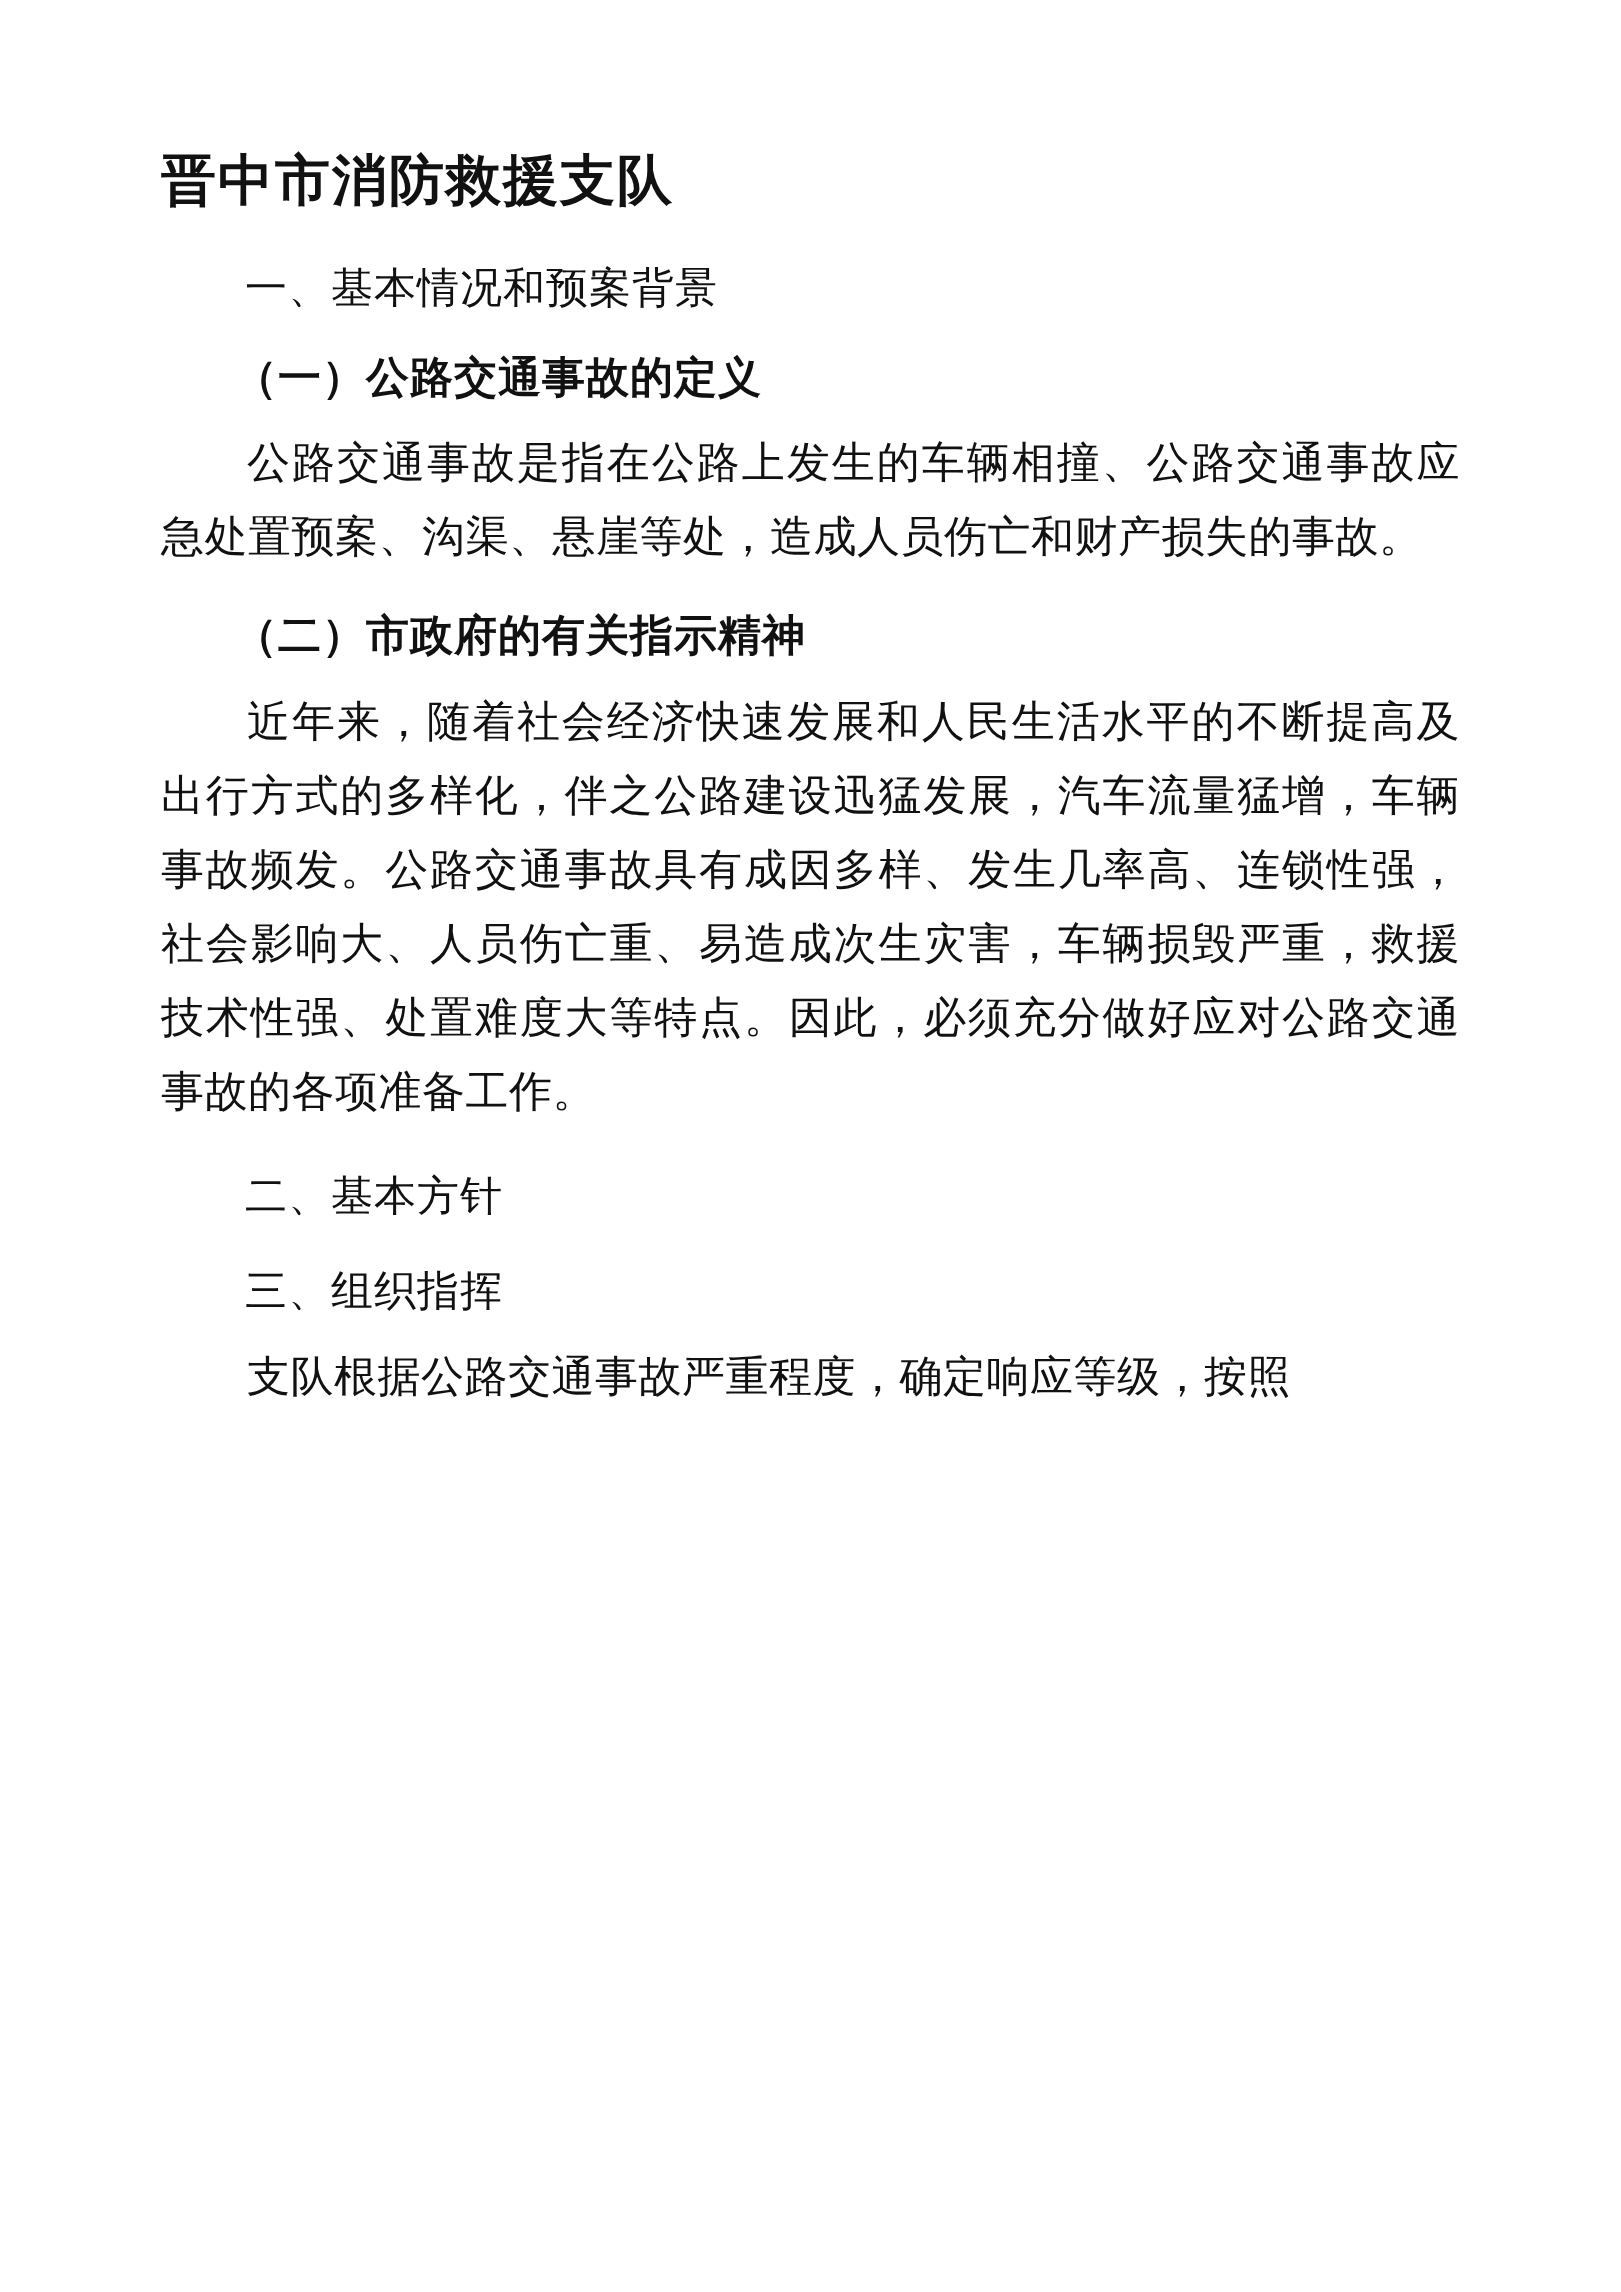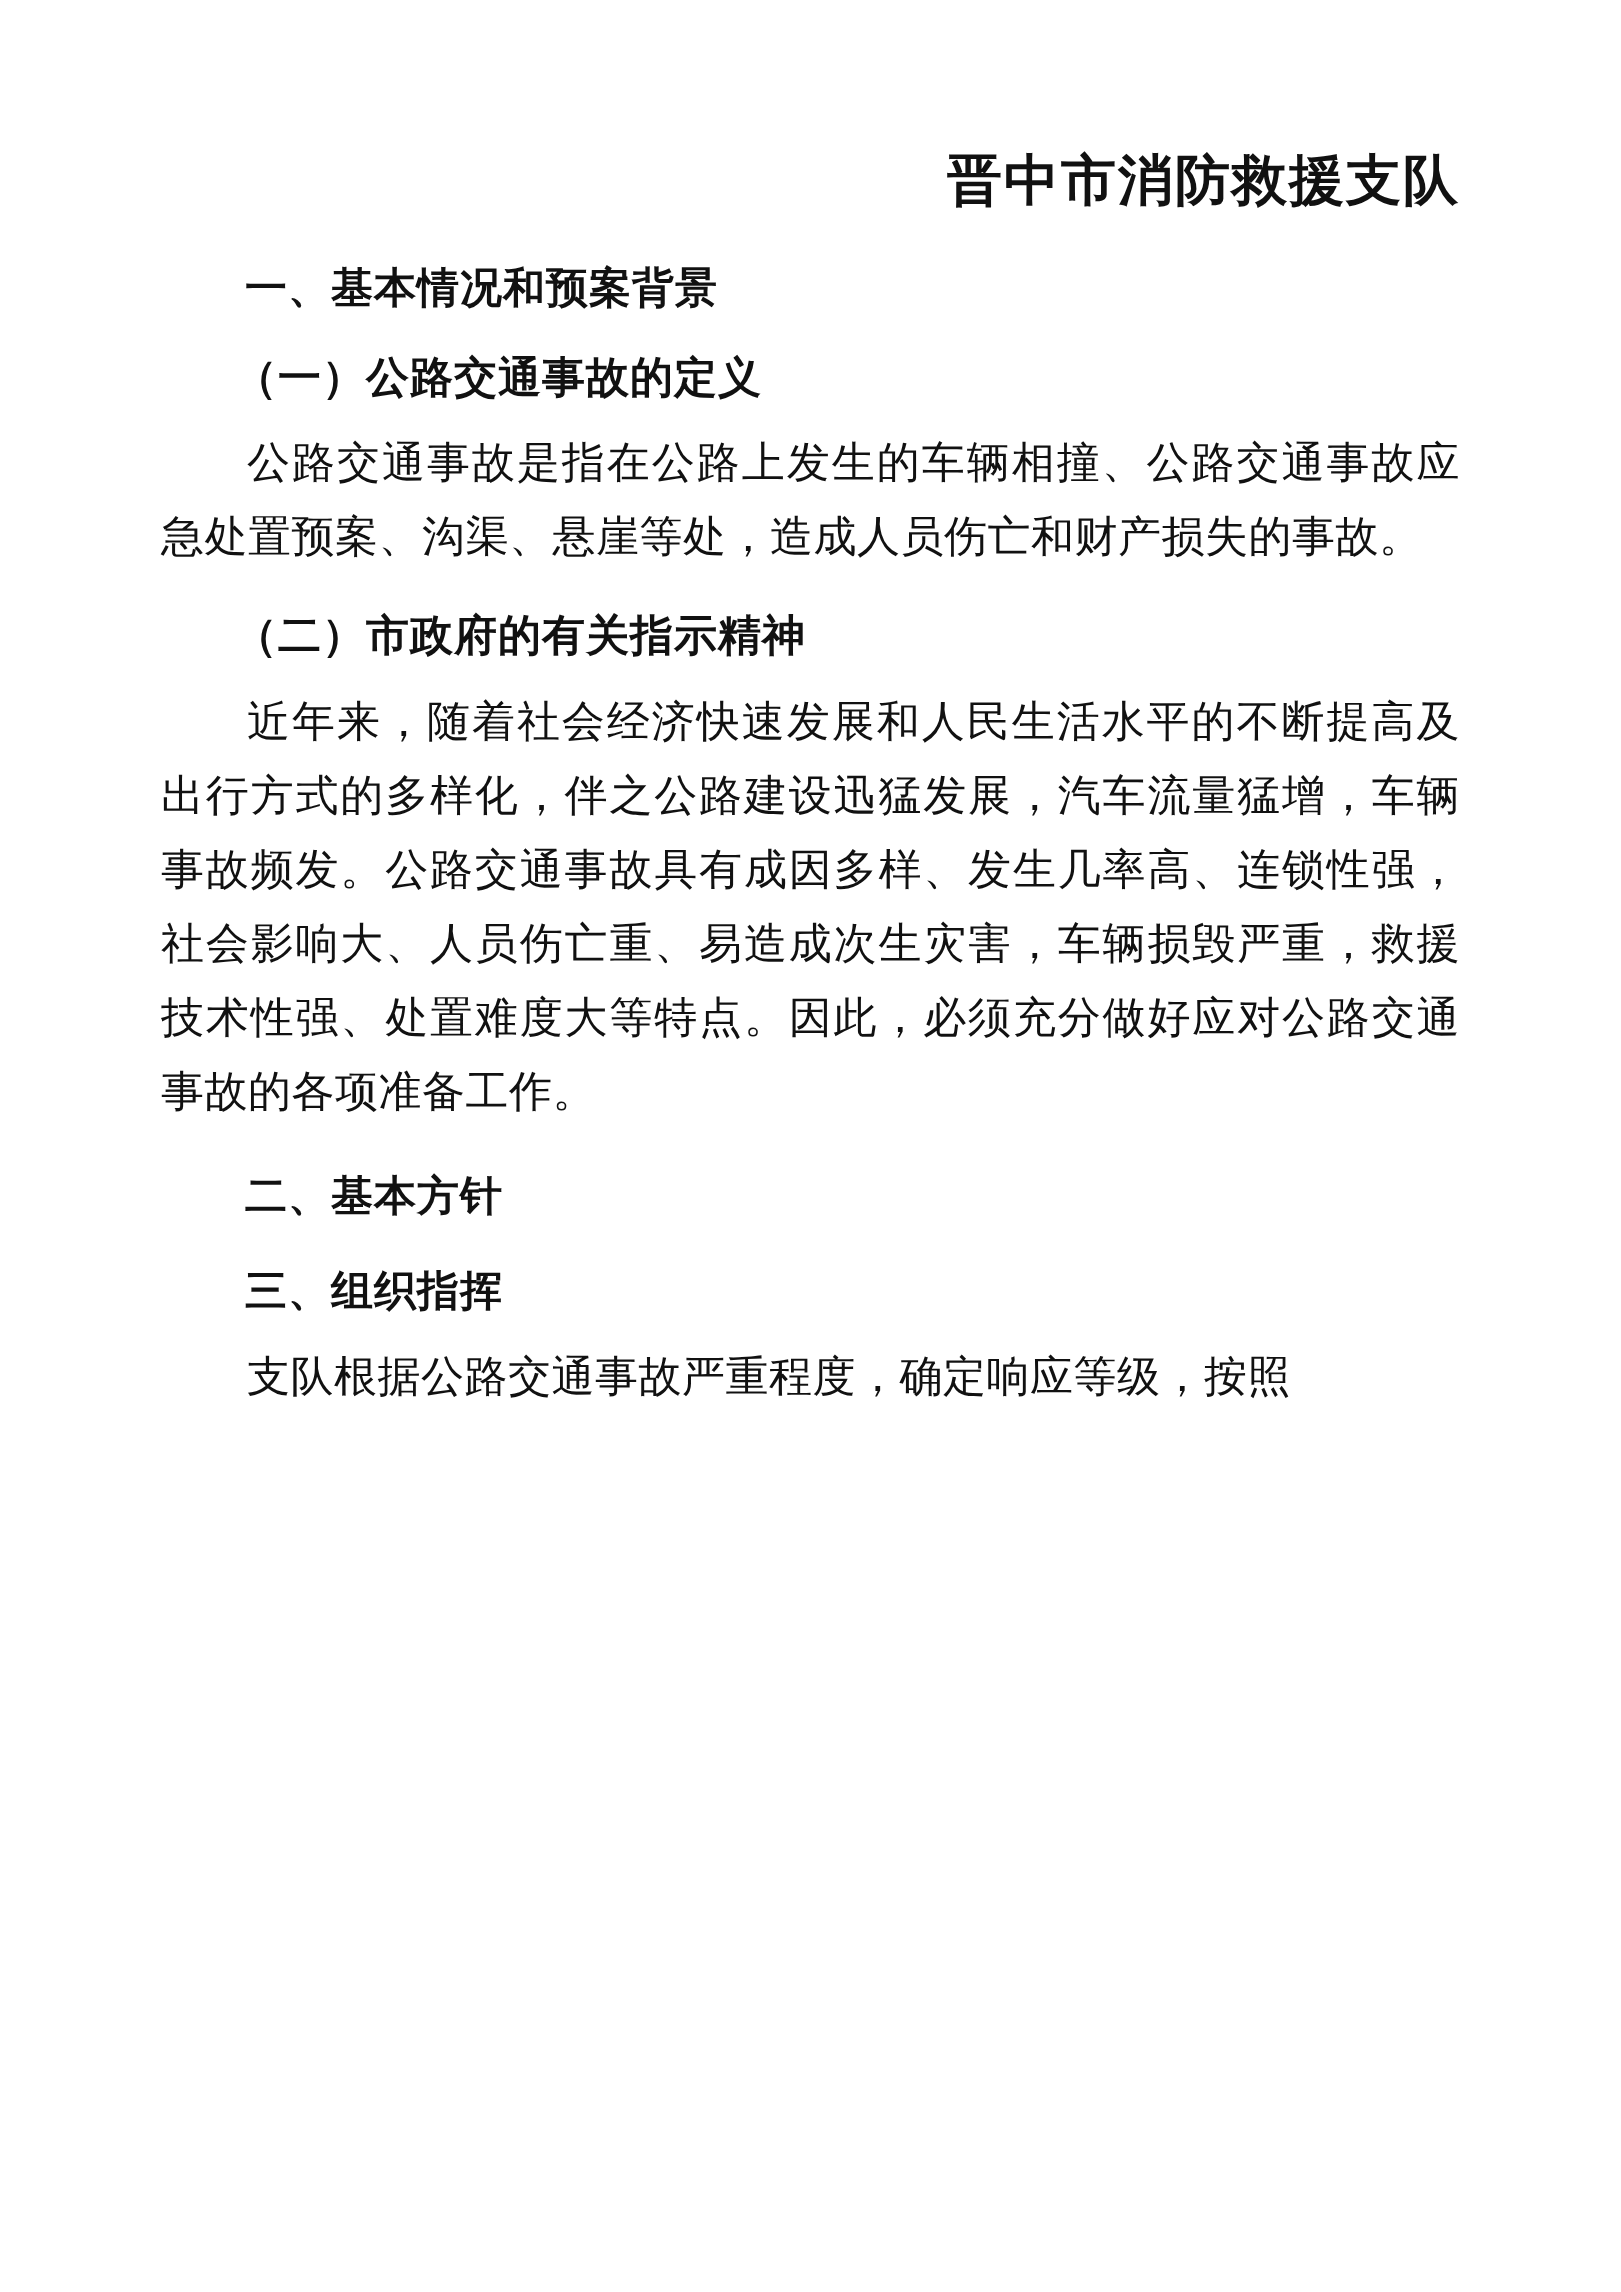--- a/index.html
+++ b/index.html
@@ -15,30 +15,30 @@
   }
   .page {
     box-sizing: border-box;
     width: 1621px;
     height: 2293px;
     padding: 143px 161px 0 161px;
     overflow: hidden;
     background: #ffffff;
   }
   .doc-title {
-    text-align: right;
+    text-align: left;
     font-weight: bold;
     font-size: 55px;
     line-height: 1.38;
     letter-spacing: 2px;
     margin-bottom: 41px;
   }
   .h1 {
     font-size: 42px;
-    font-weight: 700;
+    font-weight: 400;
     text-indent: 2em;
     margin: 39px 0 21.6px 0;
     letter-spacing: 1px;
   }
   .h2 {
     font-size: 43px;
     font-weight: bold;
     text-indent: 1.7em;
     margin: 33px 0 19.6px 0;
     letter-spacing: 1px;

